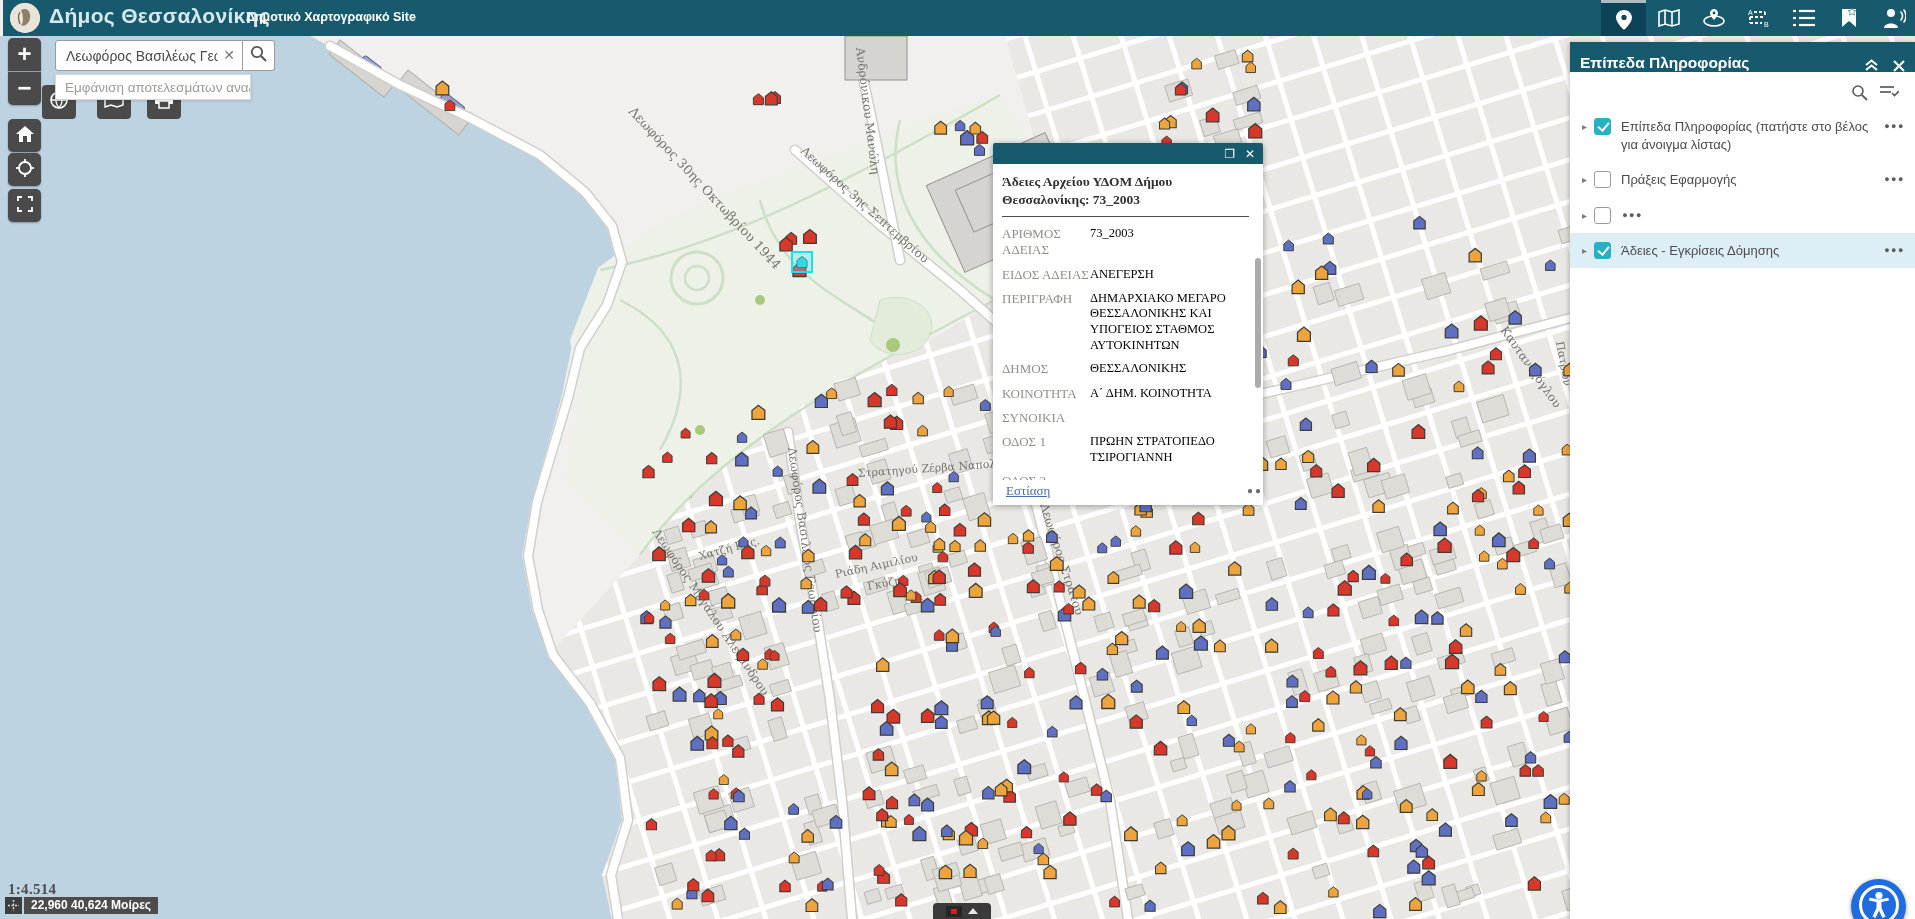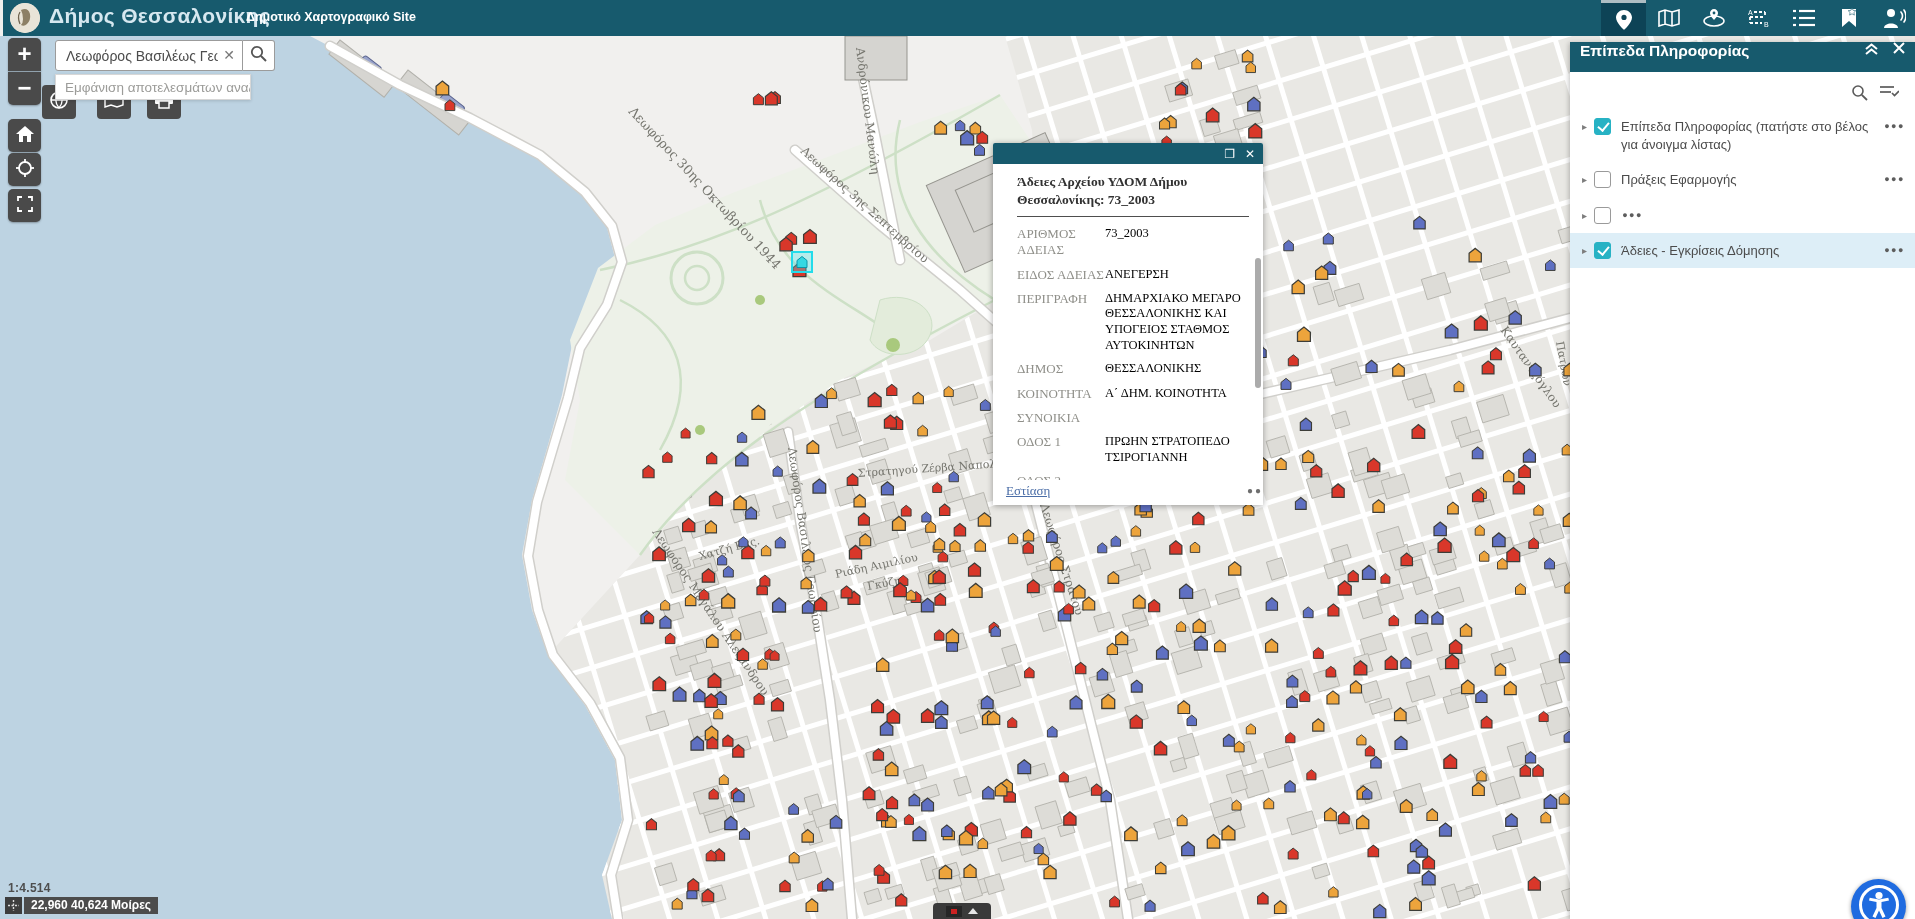--- a/index.html
+++ b/index.html
@@ -34,49 +34,49 @@
   #search-wrap { position:absolute; left:55px; top:40px; z-index:25; display:flex; }
   #search-input { width:188px; height:31px; border:1px solid #9b9b9b; border-radius:3px 0 0 3px; padding:0 24px 0 10px; font-size:14px; color:#4c4c4c; background:#fff; font-family:"Liberation Sans",sans-serif; }
   #search-clear { position:absolute; left:166px; top:7px; width:16px; height:16px; color:#777; font-size:14px; line-height:16px; text-align:center; cursor:pointer; }
   #search-btn { width:32px; height:31px; background:#fff; border:1px solid #9b9b9b; border-left:none; border-radius:0 3px 3px 0; display:flex; align-items:center; justify-content:center; cursor:pointer; }
   #suggestion { position:absolute; left:55px; top:74px; width:196px; height:26px; background:#fff; border:1px solid #d7d7d7; box-shadow:0 1px 3px rgba(0,0,0,.15); z-index:24; font-size:13.5px; color:#9c9c99; line-height:25px; padding-left:9px; white-space:nowrap; overflow:hidden; }
 
   
   #popup { position:absolute; left:993px; top:143px; width:270px; height:362px; z-index:30; box-shadow:0 1px 6px rgba(0,0,0,.35); background:#fff; border-radius:2px; }
   #popup-titlebar { height:21px; background:#175a6d; display:flex; justify-content:flex-end; align-items:center; gap:10px; padding:0 8px; border-radius:2px 2px 0 0; }
   .pbar-ic { color:#fff; font-size:12px; line-height:12px; cursor:pointer; }
-  #popup-body { position:relative; height:341px; padding:9px 14px 0 24px; overflow:hidden; font-family:"Liberation Serif", serif; }
+  #popup-body { position:relative; height:341px; padding:9px 14px 0 9px; overflow:hidden; font-family:"Liberation Serif", serif; }
   #popup-title { font-size:13.5px; font-weight:bold; color:#323232; line-height:1.3; }
   #popup-hr { border:none; border-top:1.5px solid #4e4e4e; margin:8px 0 9px 0; }
   .prow { display:flex; margin-bottom:8px; }
   .plabel { width:88px; flex:none; font-size:13px; color:#8f8f89; line-height:1.25; }
   .pvalue { flex:1; font-size:12.5px; color:#000000; line-height:1.25; }
   #popup-footer { position:absolute; left:0; bottom:0; width:292px; height:25px; background:#fff; display:flex; align-items:center; justify-content:space-between; padding:0 14px 4px 13px; }
   #popup-zoomto { font-family:"Liberation Serif",serif; font-size:13px; color:#4a6da7; text-decoration:underline; cursor:pointer; }
   #popup-more { color:#6e6e6e; font-size:10px; letter-spacing:2px; cursor:pointer; }
   #popup-scroll { position:absolute; right:2px; top:115px; width:6px; height:130px; background:#ababab; border-radius:3px; }
 
   
   #panel { position:absolute; left:1570px; top:42px; width:345px; height:877px; background:#fff; z-index:40; box-shadow:-1px 1px 5px rgba(0,0,0,.25); }
-  #panel-header { height:30px; background:#175a6d; display:flex; align-items:flex-start; padding:0 10px; }
+  #panel-header { height:30px; background:#175a6d; display:flex; align-items:flex-end; padding:0 10px; }
   #panel-title { flex:1; color:#fff; font-size:15.5px; font-weight:bold; }
   .ph-ic { color:#fff; margin-left:14px; cursor:pointer; display:flex; align-items:center; }
   #panel-tools { display:flex; justify-content:flex-end; gap:12px; padding:12px 16px 4px 0; }
   #panel-tools svg { cursor:pointer; }
   .lrow { display:flex; align-items:flex-start; padding:9px 10px 9px 12px; cursor:pointer; }
   .lrow.selected { background:#ddeef7; }
   .larrow { width:12px; flex:none; color:#7d7d7d; font-size:10px; line-height:17px; }
   .lcheck { width:17px; height:17px; flex:none; border:1px solid #9a9a9a; border-radius:3px; background:#fff; margin:0 10px 0 0; position:relative; }
   .lcheck.on { background:#27b2c4; border-color:#27b2c4; }
   .lcheck.on:after { content:""; position:absolute; left:5px; top:1px; width:5px; height:9px; border:solid #fff; border-width:0 2px 2px 0; transform:rotate(40deg); }
   .ltext { flex:1; font-size:13px; color:#4b4b4b; line-height:1.35; padding-right:6px; }
   .ldots { width:22px; flex:none; color:#5d5d5d; font-size:9px; letter-spacing:1.5px; line-height:17px; text-align:right; }
 
   
-  #scale-text { position:absolute; left:8px; top:881px; font-size:12px; color:#4e4e4e; z-index:20; font-weight:bold; letter-spacing:.3px; }
+  #scale-text { position:absolute; left:8px; top:881px; font-size:15px; color:#4e4e4e; z-index:20; font-weight:bold; letter-spacing:.3px;font-family:Liberation Serif, serif; }
   #coord-badge { position:absolute; left:5px; top:897px; height:17px; display:flex; align-items:center; z-index:20; }
   #coord-ic { width:17px; height:17px; background:#3d3d3d; color:#eee; display:flex; align-items:center; justify-content:center; margin-right:2px; }
   #coord-text { background:#4c4c4c; color:#fff; font-size:12px; font-weight:bold; height:17px; line-height:17px; padding:0 7px; }
 
   
   #ov-tab { position:absolute; left:933px; top:903px; width:58px; height:16px; background:#3a3a3a; border-radius:4px 4px 0 0; z-index:20; display:flex; align-items:center; justify-content:center; gap:6px; cursor:pointer; }
   #ov-thumb { width:16px; height:11px; background:#262626; position:relative; }
   #ov-thumb:after { content:""; position:absolute; left:5px; top:3px; width:6px; height:5px; background:#c22; }
   #ov-arrow { width:0; height:0; border-left:5px solid transparent; border-right:5px solid transparent; border-bottom:6px solid #e6e6e6; }
 

